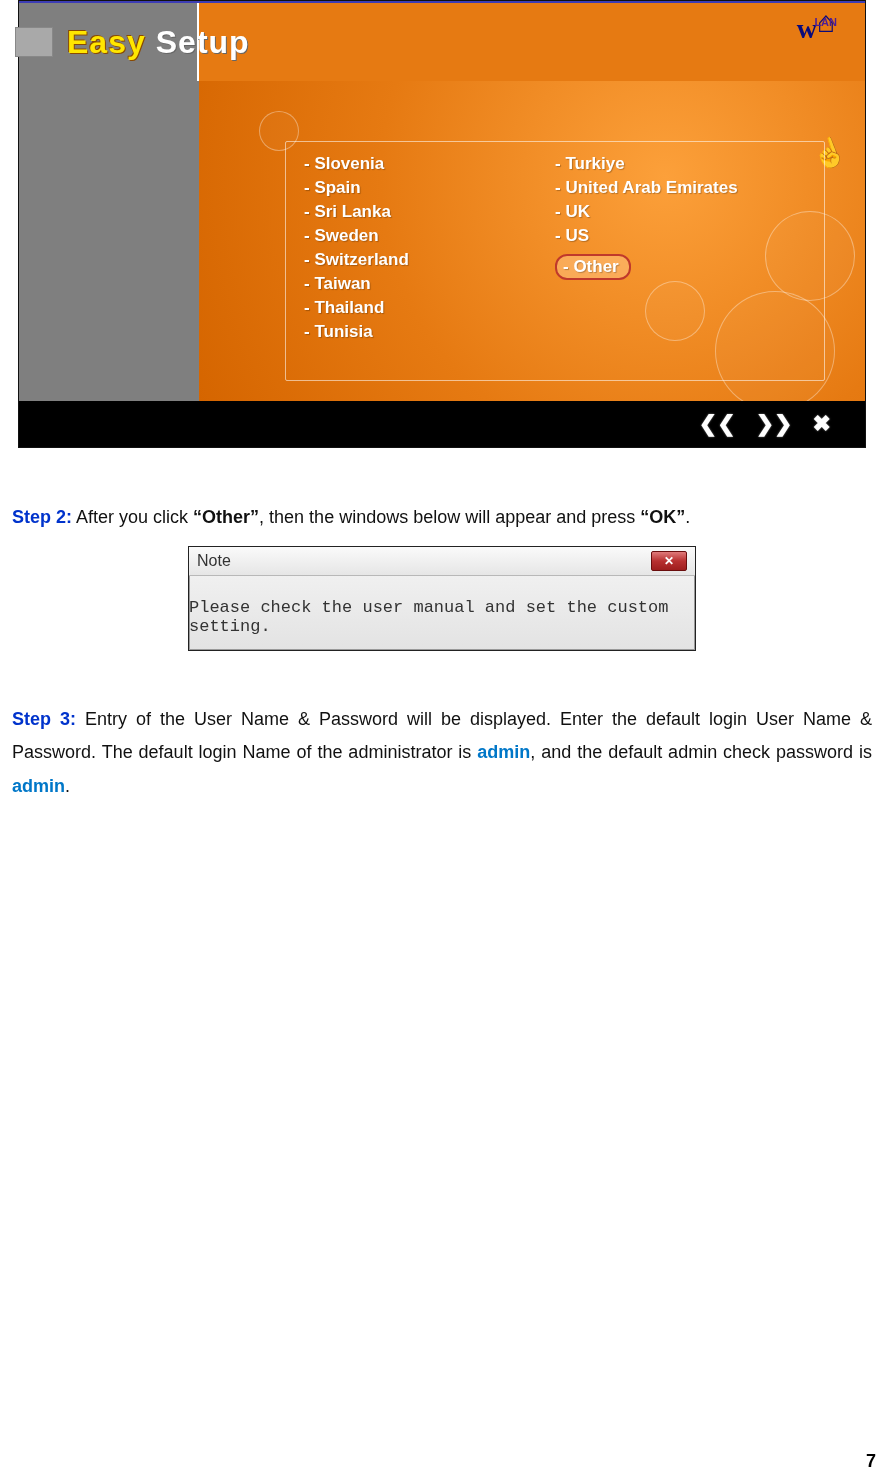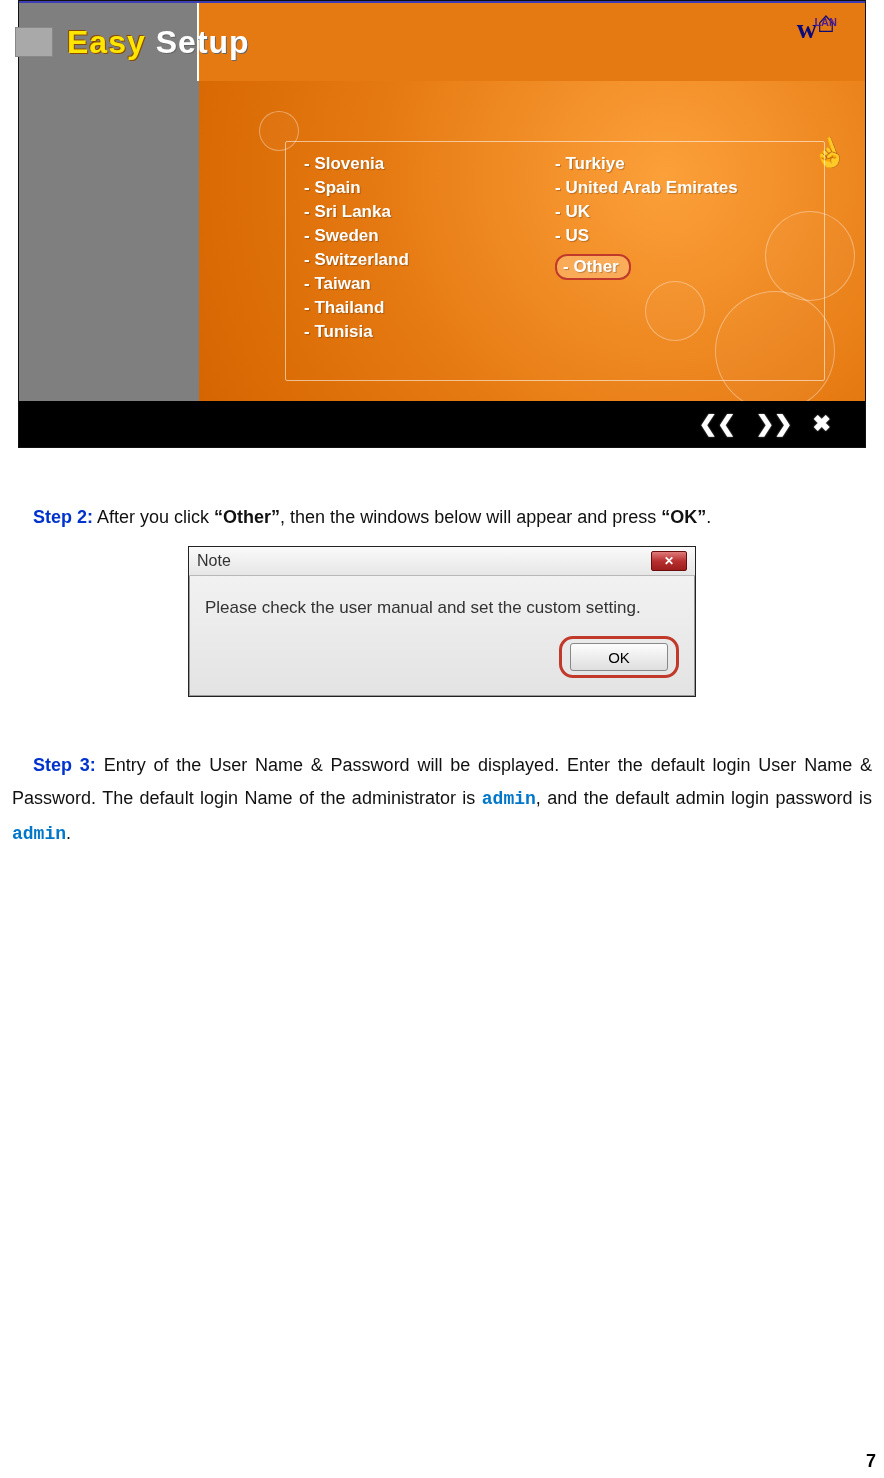--- a/index.html
+++ b/index.html
@@ -171,23 +171,23 @@
     user-select: none;
   }
 
   
   .step-block {
     margin: 56px 12px 0 12px;
     font-size: 18px;
     line-height: 1.45;
     color: #111;
   }
-  .step-label { color: #0033cc; font-weight: bold; margin-left: 21px; }
+  .step-label { color: #0033cc; font-weight: bold; }
   .bold-inline { font-weight: bold; }
-  .admin { color: #0077c8; font-weight: bold; font-family: Liberation Mono, monospace; }
+  .admin { color: #0077c8; font-weight: bold; }
 
   .step3-block {
     margin: 52px 12px 0 12px;
     font-size: 18px;
     line-height: 1.85;
     text-align: justify;
     color: #111;
   }
 
   
@@ -214,23 +214,24 @@
     border: 1px solid #6a0d0d;
     border-radius: 2px;
     color: #fff;
     font-size: 12px;
     line-height: 18px;
     text-align: center;
     font-weight: bold;
     cursor: pointer;
   }
   .dialog-body {
-    padding: 22px 18px 14px 16px;
+    padding: 22px 18px 14px 0;
     font-size: 17px;
     color: #333;
+    font-family: Liberation Mono, monospace;
   }
   .dialog-actions {
     display: flex;
     justify-content: flex-end;
     padding: 4px 16px 18px 16px;
   }
   .ok-outline {
     border: 3px solid #c0392b;
     border-radius: 14px;
     padding: 4px 8px;
@@ -311,24 +312,19 @@
 <div class="step-block">
   <span class="step-label">Step 2:</span><span> After you click </span><span class="bold-inline">“Other”</span><span>, then the windows below will appear and press </span><span class="bold-inline">“OK”</span><span>.</span>
 </div>
 
 <div class="dialog-wrap">
   <div class="dialog-title">
     <span>Note</span>
     <span class="close-btn">✕</span>
   </div>
   <div class="dialog-body">Please check the user manual and set the custom setting.</div>
-  <div class="dialog-actions">
-    <span class="ok-outline">
-      <button class="ok-button">OK</button>
-    </span>
-  </div>
 </div>
 
 <div class="step3-block">
-  <span class="step-label">Step 3:</span><span> Entry of the User Name &amp; Password will be displayed. Enter the default login User Name &amp; Password. The default login Name of the administrator is </span><span class="admin">admin</span><span>, and the default admin login password is </span><span class="admin">admin</span><span>.</span>
+  <span class="step-label">Step 3:</span><span> Entry of the User Name &amp; Password will be displayed. Enter the default login User Name &amp; Password. The default login Name of the administrator is </span><span class="admin">admin</span><span>, and the default admin check password is </span><span class="admin">admin</span><span>.</span>
 </div>
 
 <div class="page-num">7</div>
 
 </body></html>

